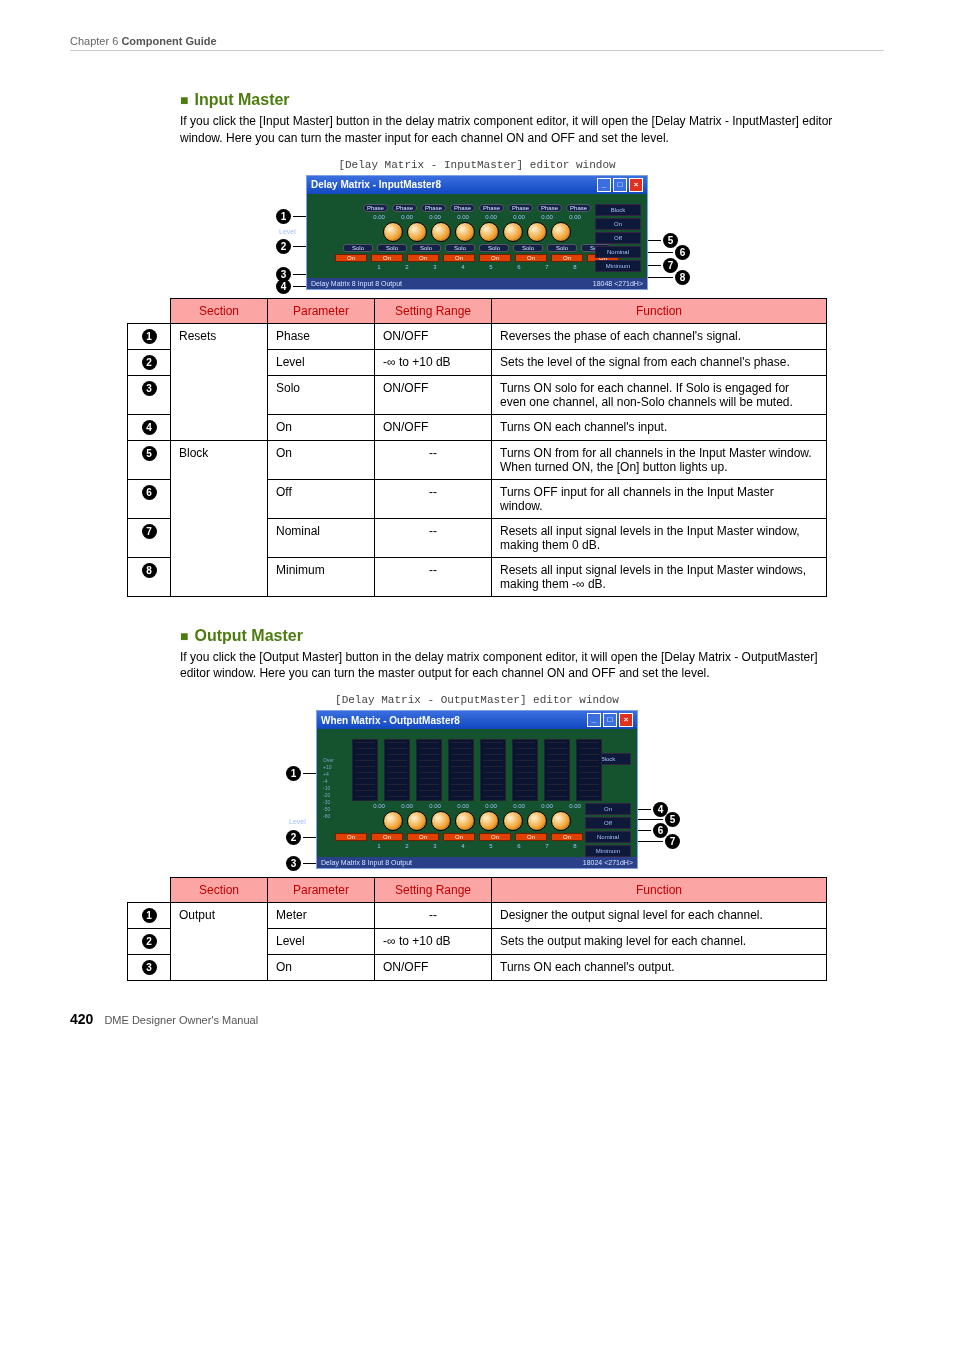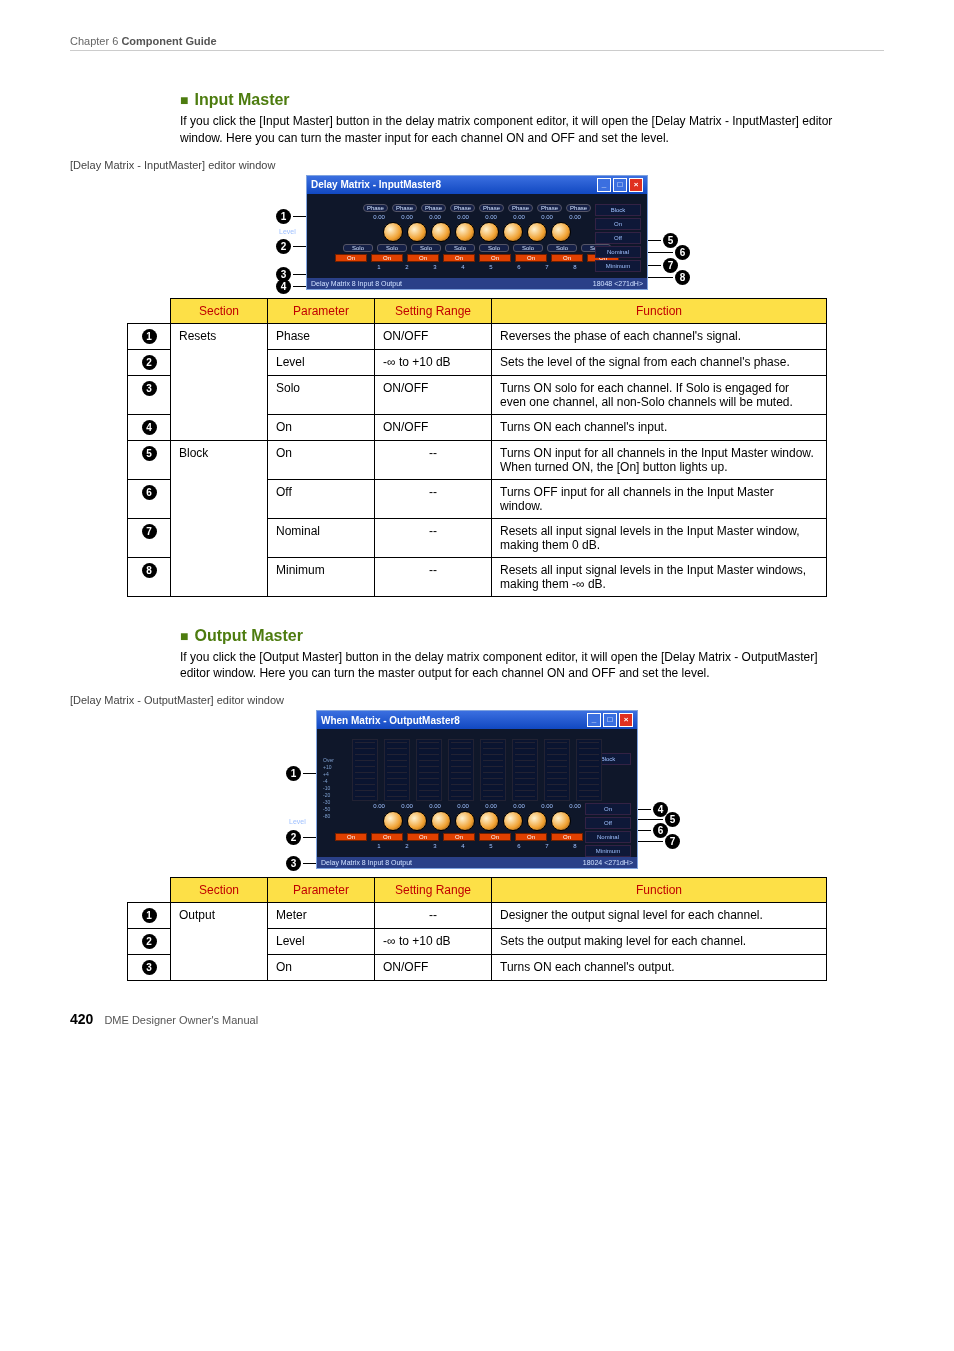--- a/index.html
+++ b/index.html
@@ -28,30 +28,31 @@
     margin: 10px 0 4px 110px;
   }
   .section-heading .sq { font-size:14px; margin-right:6px;}
   .body-text {
     font-size: 12px;
     line-height: 1.4;
     margin: 0 50px 12px 110px;
   }
 
   .fig-caption {
-    text-align: left;
+    text-align: center;
     font-size: 11px;
     color: #444;
     margin: 4px 0;
+    font-family: Liberation Mono, monospace;
   }
 
   
   .win-wrap { display:flex; justify-content:center; align-items:center; position:relative; margin: 0 auto 8px auto;}
   .win {
-    background: #0f172a;
+    background: #14532d;
     border: 1px solid #7fa3e0;
     width: 340px;
     position: relative;
     font-size: 8px;
     color: #cfe0ff;
   }
   .win-title {
     background: linear-gradient(#3b6fe0,#1148c1);
     color: #fff; font-size: 10px; font-weight:bold;
     padding: 2px 4px;
@@ -100,21 +101,21 @@
   table.param th, table.param td {
     border: 1px solid #000;
     padding: 5px 8px;
     vertical-align: top;
     text-align: left;
   }
   table.param th {
     color: #c00000;
     font-weight: normal;
     text-align: center;
-    background: #fde047;
+    background: #fca5a5;
   }
   table.param td.mark { text-align:center; width:26px;}
   table.param td.sec { width: 80px; }
   table.param td.par { width: 90px; }
   table.param td.rng { width: 100px; text-align:center;}
 
   
   .win2 { width:320px; }
   .meter-grid{display:flex;gap:6px;justify-content:center;margin:2px 0}
   .meter{width:24px;height:60px;background:#0a1430;border:1px solid #223;position:relative}
@@ -294,21 +295,21 @@
     <td class="mark"><span class="marker">4</span></td>
     <td class="par">On</td>
     <td class="rng" style="text-align:left">ON/OFF</td>
     <td>Turns ON each channel's input.</td>
   </tr>
   <tr>
     <td class="mark"><span class="marker">5</span></td>
     <td class="sec" rowspan="4">Block</td>
     <td class="par">On</td>
     <td class="rng">--</td>
-    <td>Turns ON input for all channels in the Input Master window. When turned ON, the [On] button lights up.</td>
+    <td>Turns ON from for all channels in the Input Master window. When turned ON, the [On] button lights up.</td>
   </tr>
   <tr>
     <td class="mark"><span class="marker">6</span></td>
     <td class="par">Off</td>
     <td class="rng">--</td>
     <td>Turns OFF input for all channels in the Input Master window.</td>
   </tr>
   <tr>
     <td class="mark"><span class="marker">7</span></td>
     <td class="par">Nominal</td>

